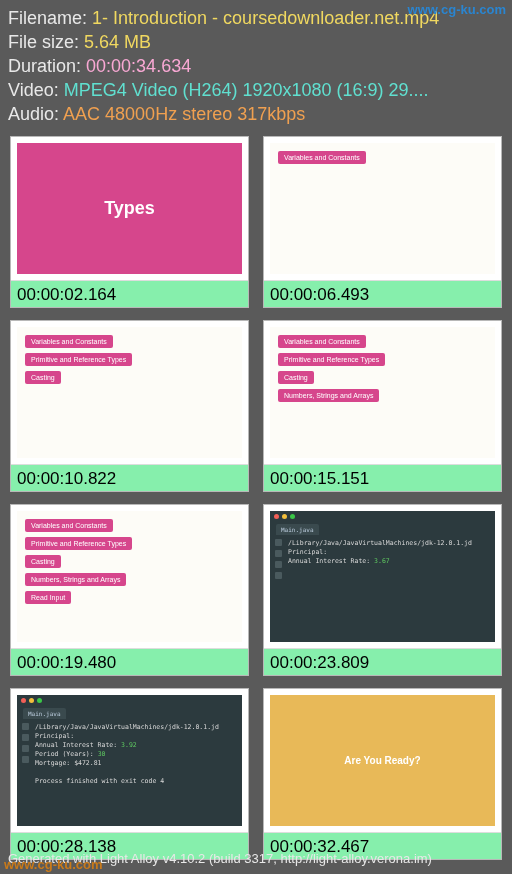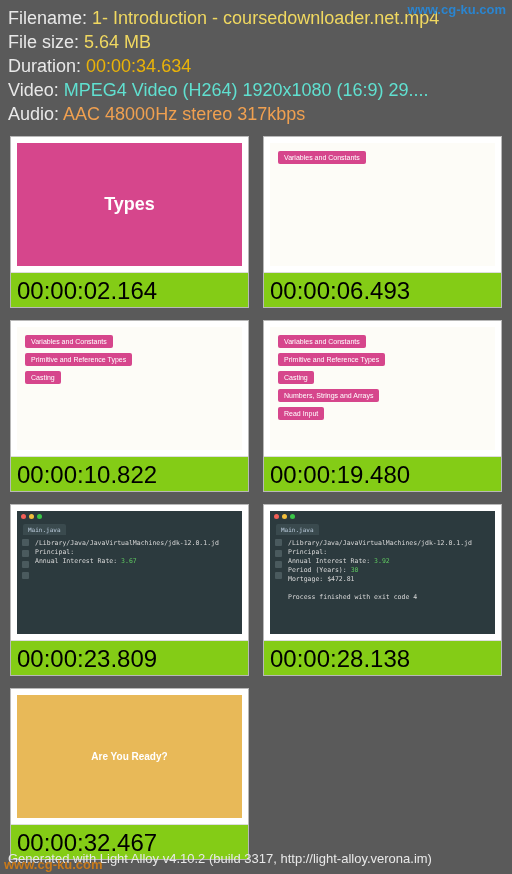--- a/index.html
+++ b/index.html
@@ -30,21 +30,21 @@
     z-index: 10;
   }
   .meta {
     padding: 6px 8px 10px 8px;
     font-size: 18px;
     line-height: 24px;
   }
   .meta-row { white-space: nowrap; overflow: hidden; }
   .meta-label { color: #e8e8e8; }
   .v-yellow { color: #f0d860; }
-  .v-green  { color: #eab308; }
+  .v-green  { color: #f9a8d4; }
   .v-teal   { color: #60e0d0; }
   .v-orange { color: #f0a050; }
 
   .grid {
     display: grid;
     grid-template-columns: 1fr 1fr;
     gap: 12px 14px;
     padding: 0 10px;
   }
   .cell {
@@ -56,23 +56,23 @@
     overflow: hidden;
   }
   .thumb {
     flex: 1;
     display: flex;
     flex-direction: column;
     overflow: hidden;
     position: relative;
   }
   .timecode {
-    background: #84cc16;
+    background: #86efac;
     color: #000;
-    font-size: 24px;
+    font-size: 17px;
     padding: 4px 6px 2px 6px;
     border-top: 1px solid #ddd;
     font-family: Arial, sans-serif;
   }
 
   
   .slide-pink {
     background: #d6468c;
     flex: 1;
     display: flex;
@@ -211,20 +211,31 @@
     <div class="thumb">
       <div class="slide-bullets">
         <div class="bullet">Variables and Constants</div>
         <div class="bullet">Primitive and Reference Types</div>
         <div class="bullet">Casting</div>
       </div>
     </div>
     <div class="timecode">00:00:10.822</div>
   </div>
 
+  <div class="cell">
+    <div class="thumb">
+      <div class="slide-bullets">
+        <div class="bullet">Variables and Constants</div>
+        <div class="bullet">Primitive and Reference Types</div>
+        <div class="bullet">Casting</div>
+        <div class="bullet">Numbers, Strings and Arrays</div>
+      </div>
+    </div>
+    <div class="timecode">00:00:15.151</div>
+  </div>
 
   <div class="cell">
     <div class="thumb">
       <div class="slide-bullets">
         <div class="bullet">Variables and Constants</div>
         <div class="bullet">Primitive and Reference Types</div>
         <div class="bullet">Casting</div>
         <div class="bullet">Numbers, Strings and Arrays</div>
         <div class="bullet">Read Input</div>
       </div>

